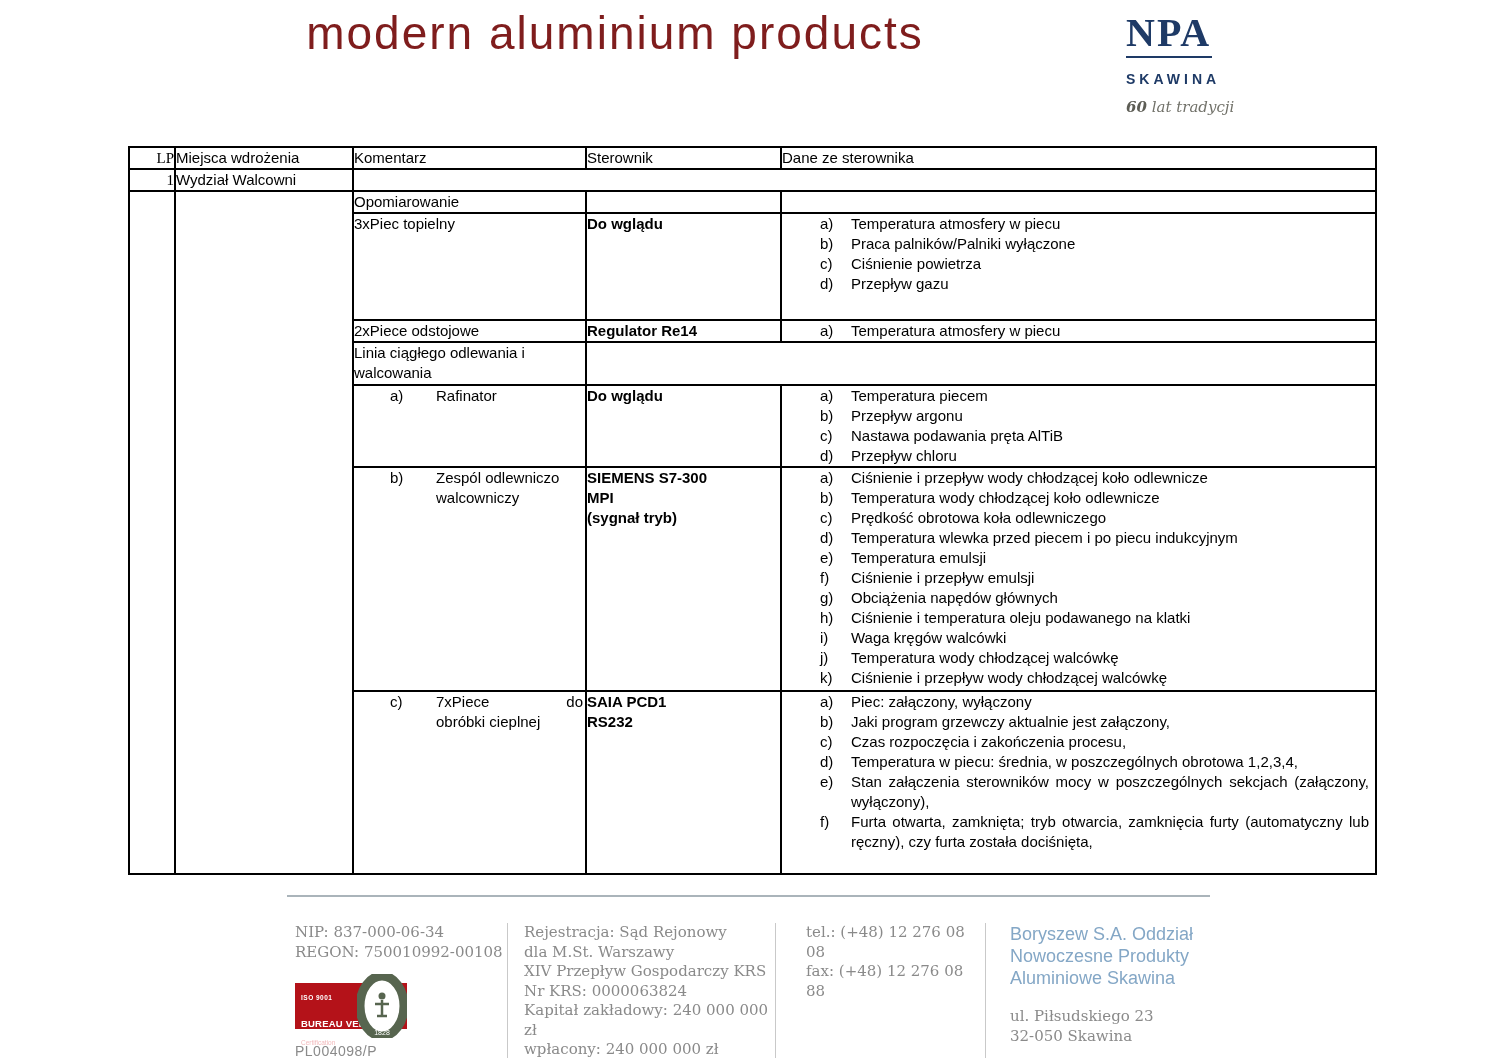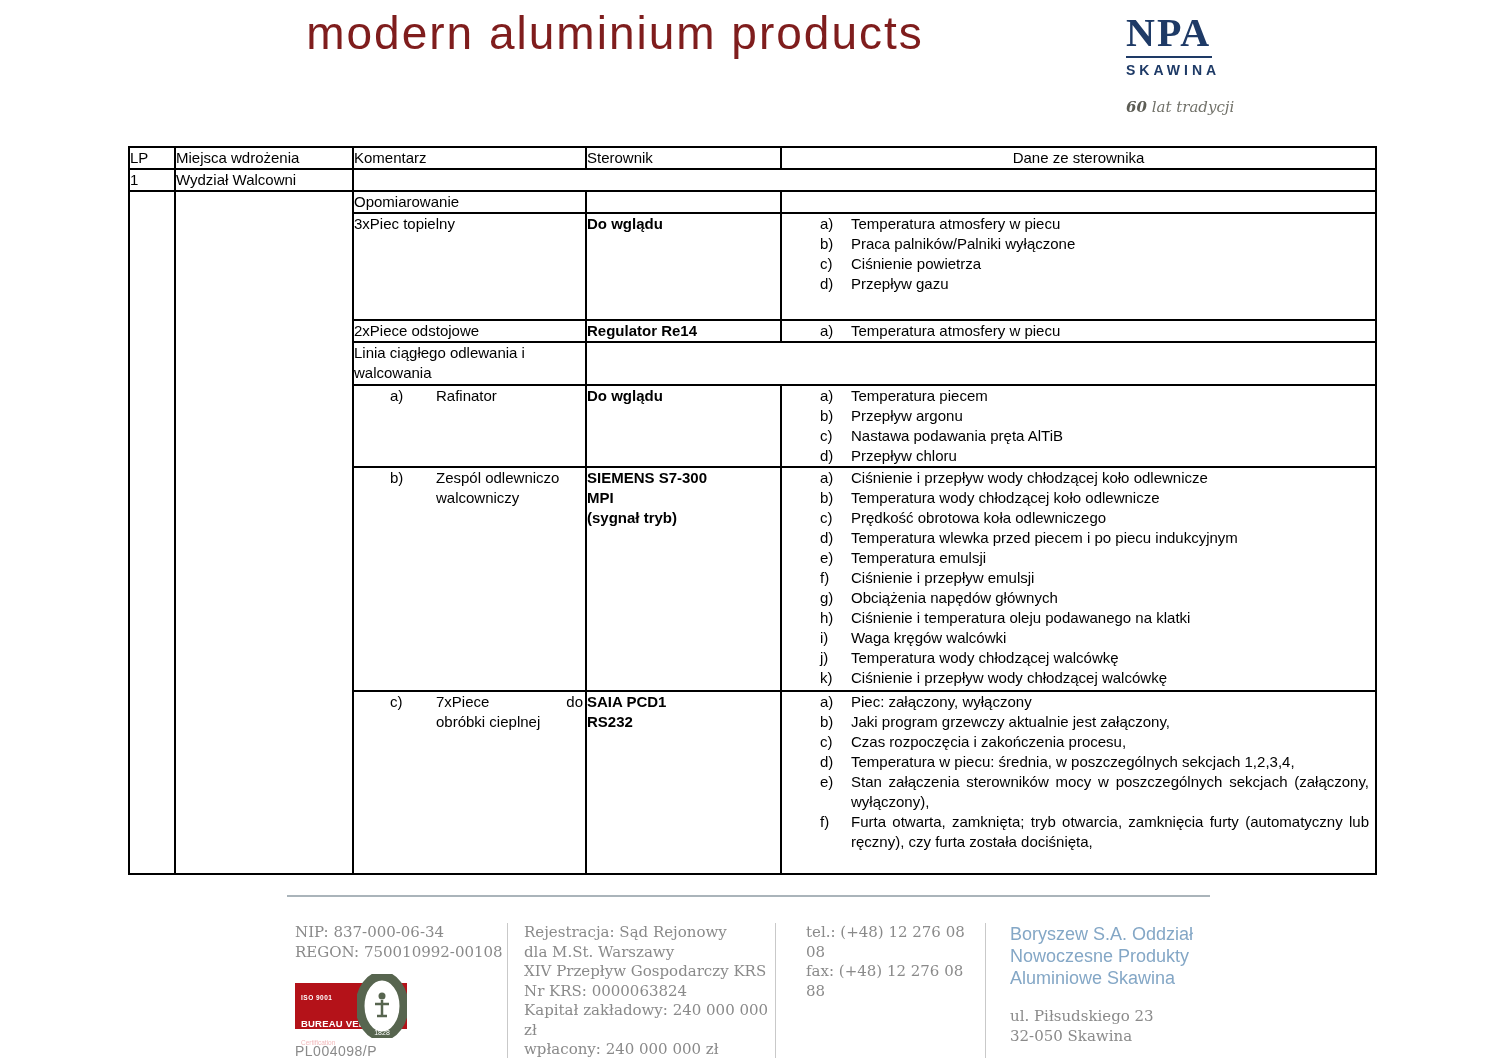--- a/index.html
+++ b/index.html
@@ -6,34 +6,34 @@
   .page{position:relative;width:1497px;height:1058px;background:#ffffff;overflow:hidden;
         font-family:"Liberation Sans",sans-serif;color:#000;}
 
   
   .brand{position:absolute;left:255px;top:6px;width:720px;text-align:center;
          font-size:46px;font-weight:200;letter-spacing:2px;color:#7f1d1d;}
   .npa{position:absolute;left:1126px;top:12px;width:120px;color:#1e3a66;}
   .npa-name{font-family:"Liberation Serif",serif;font-weight:bold;font-size:40px;
             letter-spacing:2px;line-height:42px;}
   .npa-rule{width:86px;height:2px;background:#1e3a66;margin-top:2px;}
-  .npa-sub{font-size:14px;font-weight:bold;letter-spacing:4px;margin-top:4px;}
+  .npa-sub{font-size:14px;font-weight:bold;letter-spacing:4px;margin-top:13px;}
   .npa-tagline{position:absolute;left:1126px;top:98px;font-family:"DejaVu Serif",serif;
                font-style:italic;font-size:15px;color:#72726a;}
   .npa-tagline b{font-style:italic;color:#5d5d55;}
 
   
   .doc{position:absolute;left:128px;top:146px;width:1247px;}
   .doc-title{font-size:17px;font-weight:bold;text-decoration:underline;margin-bottom:4px;}
   table.main{border-collapse:collapse;width:1247px;table-layout:fixed;}
   table.main th,table.main td{border:2px solid #000;vertical-align:top;padding:0;
         font-size:15px;line-height:20px;font-weight:normal;overflow:hidden;}
-  th.c-lp,td.c-lp{text-align:left;}
+  th.c-lp,td.c-lp{text-align:right;font-family:Liberation Serif, serif;}
   th{text-align:left;padding:0 5px;}
-  th.c-dane{text-align:center;}
+  th.c-dane{}
   td{padding:1px 5px;}
   td.no-pad{padding:0;}
   .kom{padding-left:1px;}
   .kom-sub{display:flex;padding-left:36px;}
   .kom-sub .kl{width:46px;flex:none;}
   .kom-sub .kt{flex:1;}
   .jline{display:flex;justify-content:space-between;padding-right:2px;align-items:center;}
   .st-line{font-weight:bold;}
   .st-cell{font-weight:bold;}
   .items{padding-left:38px;}
@@ -290,21 +290,21 @@
                 <div class="li">
                   <span class="m">b)</span>
                   <span class="t">Jaki program grzewczy aktualnie jest załączony,</span>
                 </div>
                 <div class="li">
                   <span class="m">c)</span>
                   <span class="t">Czas rozpoczęcia i zakończenia procesu,</span>
                 </div>
                 <div class="li">
                   <span class="m">d)</span>
-                  <span class="t">Temperatura w piecu: średnia, w poszczególnych sekcjach 1,2,3,4,</span>
+                  <span class="t">Temperatura w piecu: średnia, w poszczególnych obrotowa 1,2,3,4,</span>
                 </div>
                 <div class="li">
                   <span class="m">e)</span>
                   <span class="t">Stan załączenia sterowników mocy w poszczególnych sekcjach (załączony, wyłączony),</span>
                 </div>
                 <div class="li">
                   <span class="m">f)</span>
                   <span class="t">Furta otwarta, zamknięta; tryb otwarcia, zamknięcia furty (automatyczny lub ręczny), czy furta została dociśnięta,</span>
                 </div>
               </div>

